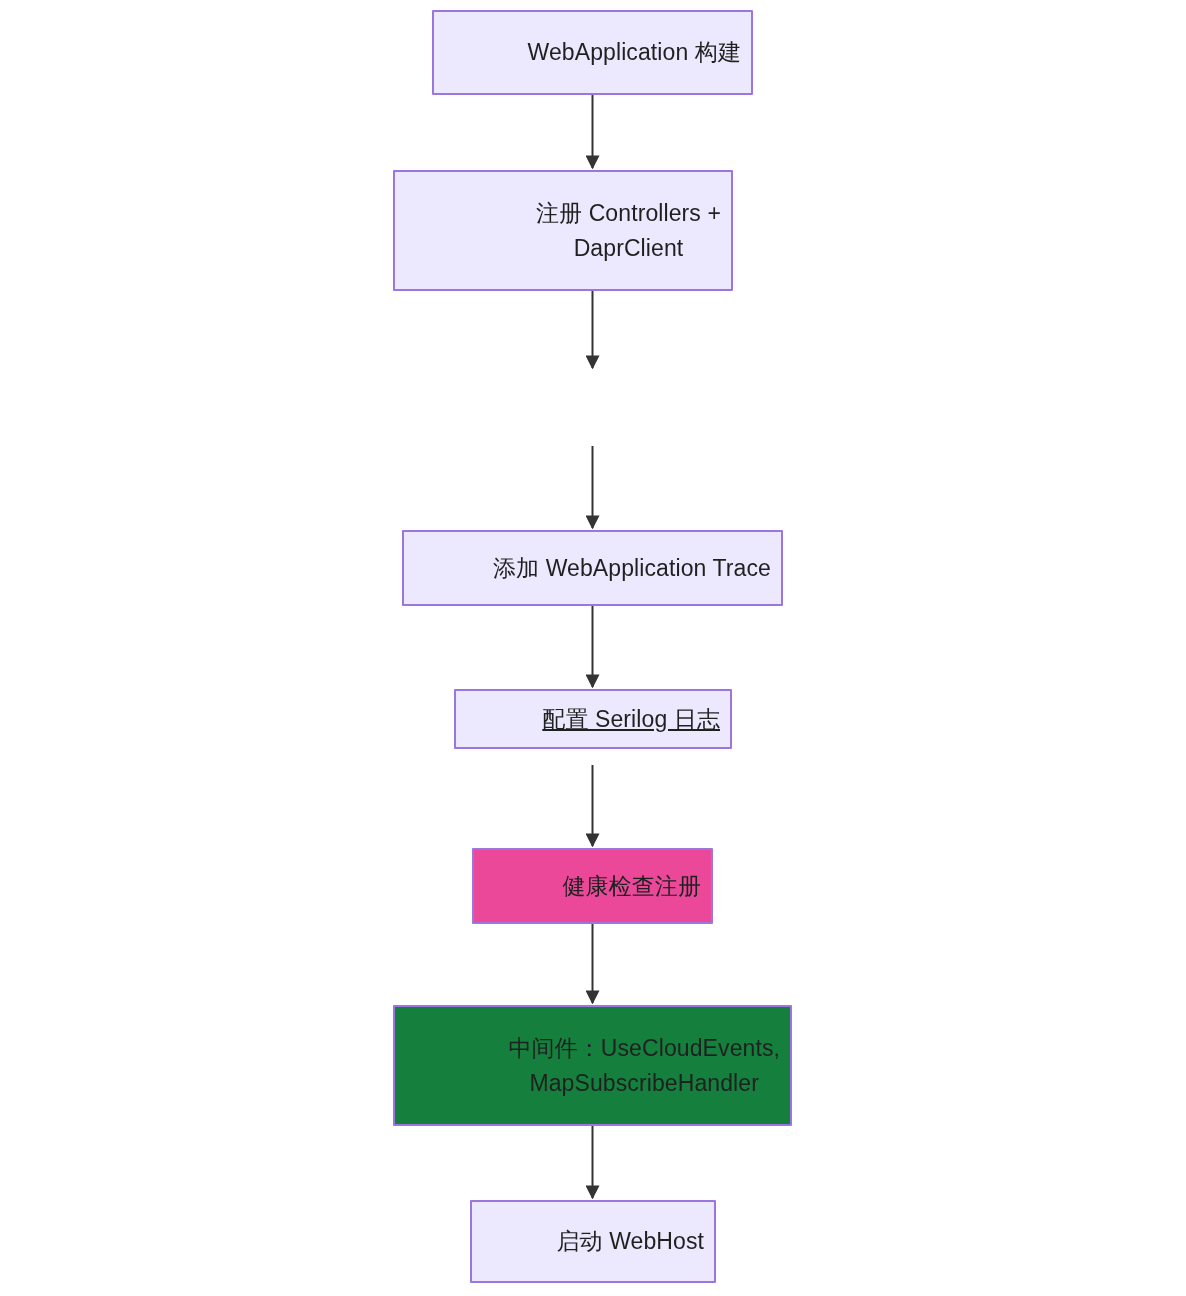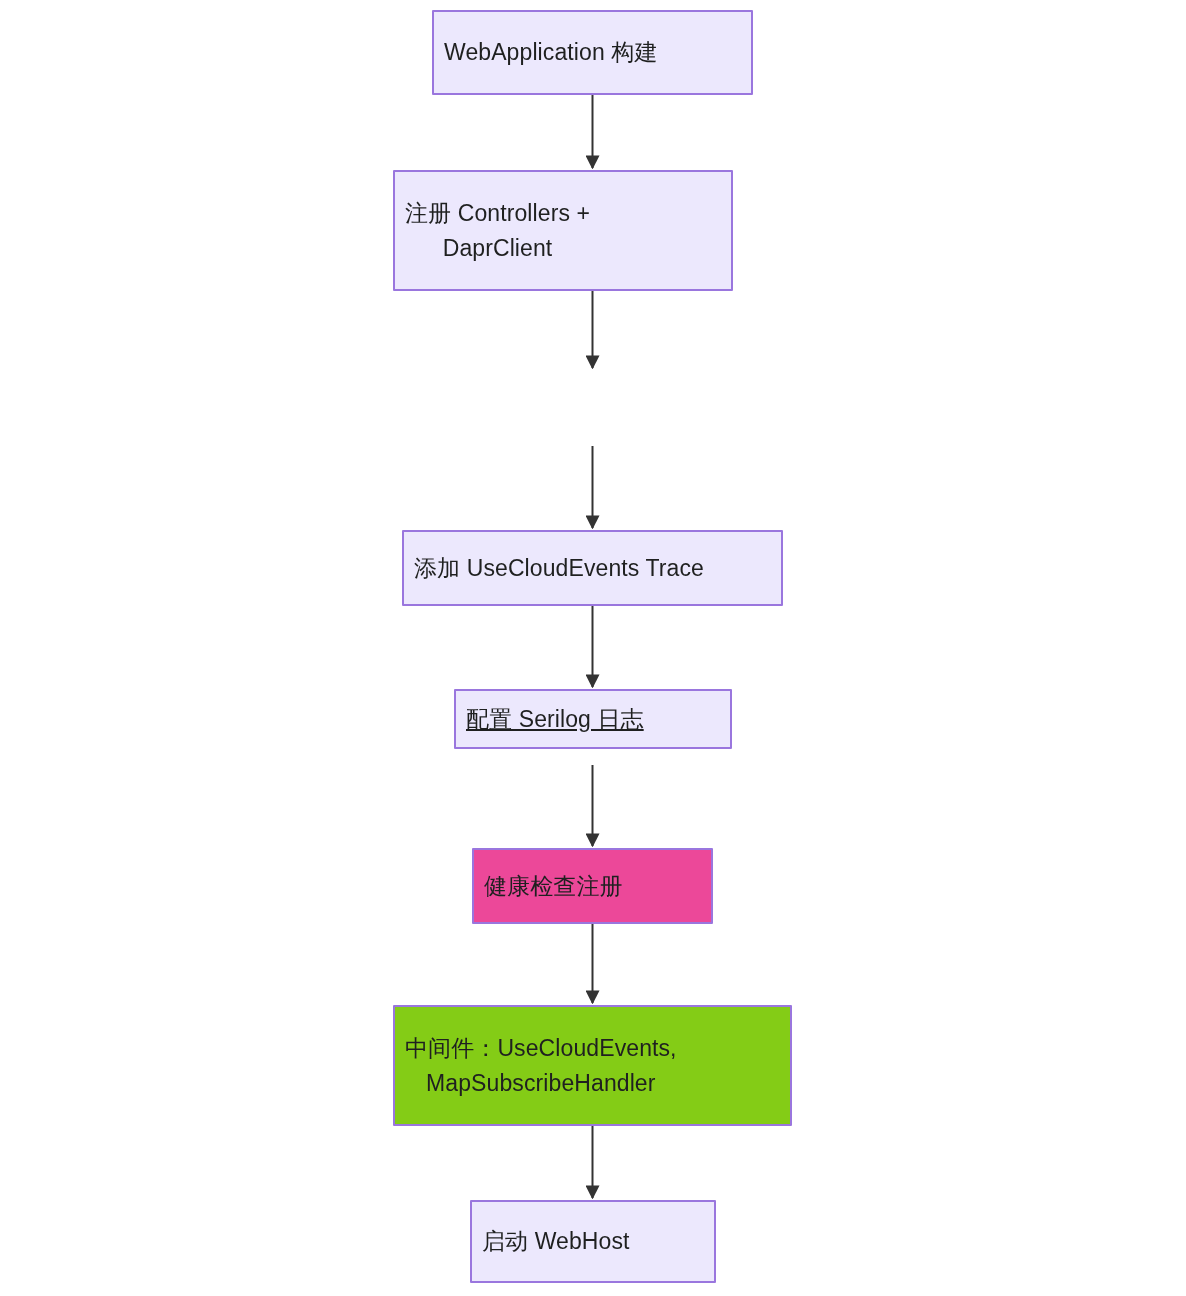--- a/index.html
+++ b/index.html
@@ -26,21 +26,21 @@
     pointer-events: none;
   }
   .node {
     position: absolute;
     box-sizing: border-box;
     background: #ECE8FD;
     border: 2px solid #9A76DE;
     border-radius: 1px;
     display: flex;
     align-items: center;
-    justify-content: flex-start;
+    justify-content: flex-end;
     text-align: center;
     color: #1F2020;
     font-size: 23px;
     line-height: 35px;
     letter-spacing: 0.1px;
     white-space: pre-line;
     padding: 0 10px;
   }
   .node-label {
     display: block;
@@ -71,32 +71,32 @@
     <span class="node-label">WebApplication 构建</span>
   </div>
 
   <div class="node" id="node-n2" style="left: 393px; top: 170px; width: 340px; height: 121px; background: rgb(236, 232, 253); border-color: rgb(154, 118, 222); color: rgb(31, 32, 32);">
     <span class="node-label">注册 Controllers +
 DaprClient</span>
   </div>
 
 
   <div class="node" id="node-n4" style="left: 402px; top: 530px; width: 381px; height: 76px; background: rgb(236, 232, 253); border-color: rgb(154, 118, 222); color: rgb(31, 32, 32);">
-    <span class="node-label">添加 UseCloudEvents Trace</span>
+    <span class="node-label">添加 WebApplication Trace</span>
   </div>
 
   <div class="node" id="node-n5" style="left: 454px; top: 689px; width: 278px; height: 60px; background: rgb(236, 232, 253); border-color: rgb(154, 118, 222); color: rgb(31, 32, 32); text-decoration: underline;">
     <span class="node-label">配置 Serilog 日志</span>
   </div>
 
   <div class="node" id="node-n6" style="left: 472px; top: 848px; width: 241px; height: 76px; background: #ec4899; border-color: rgb(154, 118, 222); color: rgb(31, 32, 32);">
     <span class="node-label">健康检查注册</span>
   </div>
 
-  <div class="node" id="node-n7" style="left: 393px; top: 1005px; width: 399px; height: 121px; background: #84cc16; border-color: rgb(154, 118, 222); color: rgb(31, 32, 32);">
+  <div class="node" id="node-n7" style="left: 393px; top: 1005px; width: 399px; height: 121px; background: #15803d; border-color: rgb(154, 118, 222); color: rgb(31, 32, 32);">
     <span class="node-label">中间件：UseCloudEvents,
 MapSubscribeHandler</span>
   </div>
 
   <div class="node" id="node-n8" style="left: 470px; top: 1200px; width: 246px; height: 83px; background: rgb(236, 232, 253); border-color: rgb(154, 118, 222); color: rgb(31, 32, 32);">
     <span class="node-label">启动 WebHost</span>
   </div>
 
 </div>
 

